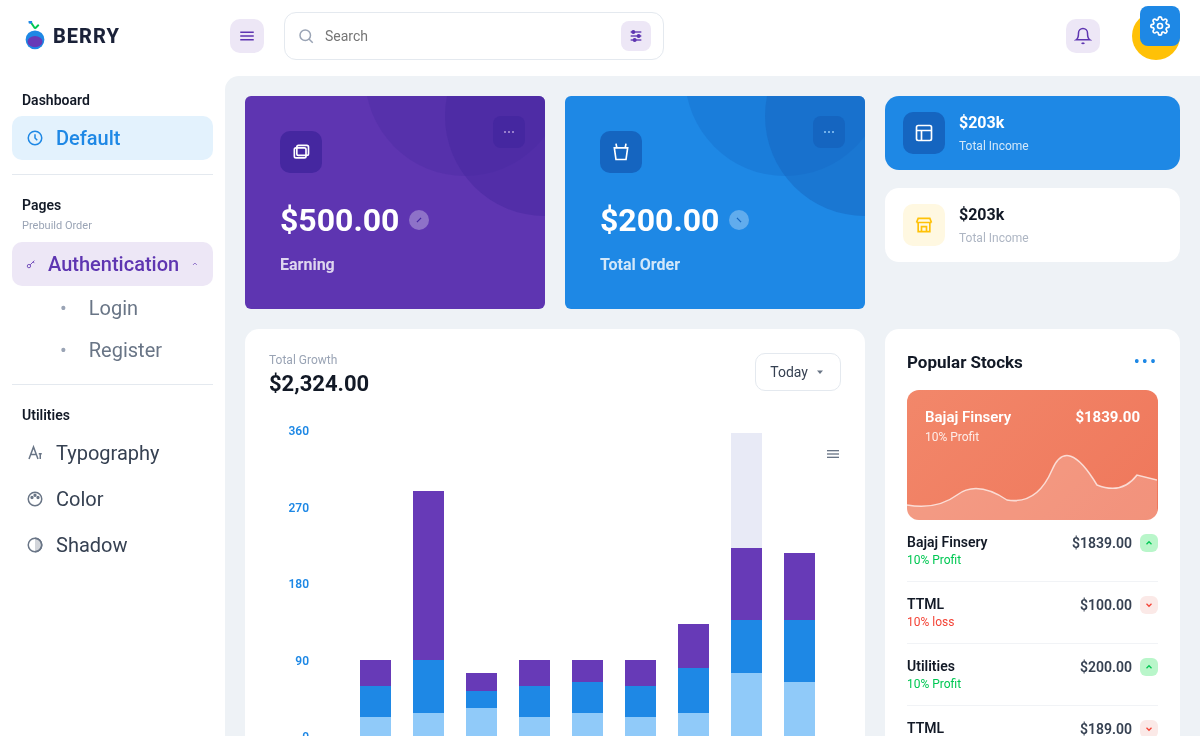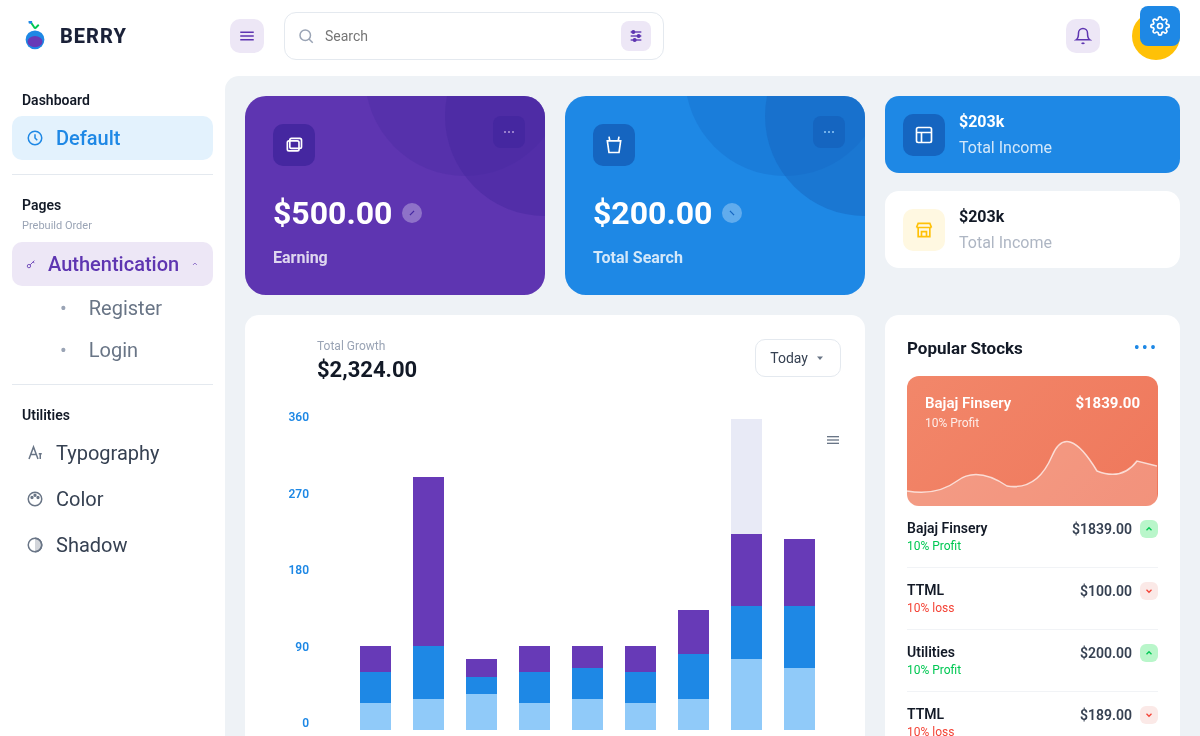--- a/index.html
+++ b/index.html
@@ -1,20 +1,20 @@
 <!DOCTYPE html>
 <html><head>
 <meta charset="utf-8">
 <style>
 * { box-sizing: border-box; margin: 0; padding: 0; font-family: -apple-system, BlinkMacSystemFont, 'Segoe UI', Roboto, sans-serif; }
 body { background: #fff; color: #364152; width: 1200px; height: 736px; overflow: hidden; position: relative; }
 
 
 .header { display: flex; align-items: center; padding: 12px 20px; gap: 20px; }
-.logo-wrap { display: flex; align-items: center; gap: 10px; width: 190px; }
+.logo-wrap { display: flex; align-items: center; gap: 3px; width: 190px; }
 .logo-img { width: 30px; height: 30px; }
 .logo-text { font-weight: 800; font-size: 20px; letter-spacing: 1px; color: #1a2138; }
 .menu-btn { width: 34px; height: 34px; border-radius: 10px; background: #ede7f6; display: flex; align-items: center; justify-content: center; cursor: pointer; }
 .search-box { flex: 0 0 380px; display: flex; align-items: center; border: 1px solid #e4e9ef; border-radius: 12px; padding: 8px 12px; gap: 10px; }
 .search-input { flex: 1; border: none; outline: none; font-size: 14px; color: #697586; background: transparent; }
 .search-filter { width: 30px; height: 30px; border-radius: 8px; background: #ede7f6; display: flex; align-items: center; justify-content: center; cursor: pointer; }
 .header-spacer { flex: 1; }
 .bell-btn { width: 34px; height: 34px; border-radius: 10px; background: #ede7f6; display: flex; align-items: center; justify-content: center; cursor: pointer; }
 .avatar-box { width: 48px; height: 48px; border-radius: 24px; background: #ffc107; margin-left: 12px; position: relative; display: flex; align-items: center; justify-content: center; }
 .gear-box { position: absolute; top: 6px; right: 20px; width: 40px; height: 40px; border-radius: 8px; background: #1e88e5; display: flex; align-items: center; justify-content: center; cursor: pointer; z-index: 99; }
@@ -31,21 +31,21 @@
 .side-chevron { margin-left: auto; }
 .side-sub { padding-left: 34px; }
 .side-sub .side-item { color: #697586; padding: 8px 14px; }
 .side-sub .side-item::before { content: "•"; margin-right: 10px; color: #9aa4b5; }
 .side-divider { height: 1px; background: #e4e9ef; margin: 14px 0; }
 
 .main { flex: 1; background: #eef2f6; border-radius: 14px 0 0 0; padding: 20px; margin-top: 4px; }
 
 
 .card-row { display: flex; gap: 20px; }
-.stat-card { flex: 1; border-radius: 21px; padding: 28px; color: #fff; position: relative; overflow: hidden; min-height: 175px; }
+.stat-card { flex: 1; border-radius: 6px; padding: 35px; color: #fff; position: relative; overflow: hidden; min-height: 175px; }
 .stat-card.purple { background: #5e35b1; }
 .stat-card.blue { background: #1e88e5; }
 .stat-circle { position: absolute; border-radius: 50%; opacity: 0.3; }
 .purple .stat-circle.c1 { width: 200px; height: 200px; background: #4527a0; top: -120px; right: -20px; }
 .purple .stat-circle.c2 { width: 200px; height: 200px; background: #4527a0; opacity: 0.5; top: -80px; right: -100px; }
 .blue .stat-circle.c1 { width: 200px; height: 200px; background: #1565c0; top: -120px; right: -20px; }
 .blue .stat-circle.c2 { width: 200px; height: 200px; background: #1565c0; opacity: 0.5; top: -80px; right: -100px; }
 .stat-icon { width: 42px; height: 42px; border-radius: 10px; display: flex; align-items: center; justify-content: center; position: relative; z-index: 2; }
 .purple .stat-icon { background: #4527a0; }
 .blue .stat-icon { background: #1565c0; }
@@ -57,26 +57,26 @@
 .stat-label { font-size: 16px; font-weight: 700; opacity: 0.8; margin-top: 16px; position: relative; z-index: 2; }
 
 .side-cards { width: 295px; display: flex; flex-direction: column; gap: 18px; }
 .income-card { border-radius: 14px; padding: 16px 18px; display: flex; align-items: center; gap: 14px; position: relative; overflow: hidden; }
 .income-card.dark { background: #1e88e5; color: #fff; }
 .income-card.light { background: #fff; }
 .income-icon { width: 42px; height: 42px; border-radius: 10px; display: flex; align-items: center; justify-content: center; }
 .income-card.dark .income-icon { background: #1565c0; }
 .income-card.light .income-icon { background: #fff8e1; }
 .income-val { font-weight: 700; font-size: 16px; }
-.income-lbl { font-size: 16px; opacity: 0.8; margin-top: 7px; }
+.income-lbl { font-size: 12px; opacity: 0.8; margin-top: 7px; }
 
 
 .lower-row { display: flex; gap: 20px; margin-top: 20px; }
 .chart-card { flex: 1; background: #fff; border-radius: 14px; padding: 24px; }
-.chart-header { display: flex; justify-content: space-between; align-items: flex-start; margin-left: 48px; }
+.chart-header { display: flex; justify-content: space-between; align-items: flex-start; }
 .chart-sub { font-size: 12px; color: #9aa4b5; }
 .chart-val { font-size: 22px; font-weight: 700; color: #121926; margin-top: 4px; }
 .chart-select { border: 1px solid #e4e9ef; border-radius: 10px; padding: 10px 14px; font-size: 14px; display: flex; align-items: center; gap: 6px; cursor: pointer; }
 .chart-menubtn { cursor: pointer; color: #9aa4b5; margin-top: 50px; float: right; }
 
 .chart-area { position: relative; margin-top: 28px; height: 320px; display: flex; gap: 31px; }
 .y-axis { width: 50px; display: flex; flex-direction: column; justify-content: space-between; align-items: flex-end; padding-right: 10px; font-size: 12px; font-weight: 600; color: #1e88e5; }
 .bars { flex: 1; display: flex; align-items: flex-end; gap: 22px; padding: 0 10px; }
 .bar-col { flex: 1; max-width: 44px; display: flex; flex-direction: column-reverse; }
 .seg { width: 100%; }
@@ -187,24 +187,24 @@
           <line x1="10" y1="14" x2="20" y2="4"></line>
           <line x1="17" y1="7" x2="20" y2="10"></line>
         </svg>
       <span>Authentication</span>
       <svg class="side-chevron" width="14" height="14" viewBox="0 0 24 24" fill="none" stroke="#5e35b1" stroke-width="2">
           <polyline points="18 15 12 9 6 15"></polyline>
         </svg>
     </div>
     <div class="side-sub">
       <div class="side-item">
+          <span>Login</span>
+        </div>
+      <div class="side-item">
           <span>Register</span>
-        </div>
-      <div class="side-item">
-          <span>Login</span>
         </div>
     </div>
     <div class="side-divider"></div>
 
     <div class="side-group-title">Utilities</div>
     <div class="side-item">
       <svg width="18" height="18" viewBox="0 0 24 24" fill="none" stroke="#697586" stroke-width="2">
           <path d="M4 20 L10 4 L16 20 M6.5 14 L13.5 14 M17 13 L21 13 M19 13 L19 20"></path>
         </svg>
       <span>Typography</span>
@@ -272,21 +272,21 @@
             </svg>
         </div>
         <div class="stat-value">
           <span>$200.00</span>
           <span class="stat-badge">
             <svg width="10" height="10" viewBox="0 0 24 24" fill="none" stroke="#1565c0" stroke-width="3">
                 <polyline points="7 7 17 17 M10 17 17 17 17 10"></polyline>
               </svg>
           </span>
         </div>
-        <div class="stat-label">Total Search</div>
+        <div class="stat-label">Total Order</div>
       </div>
 
       <div class="side-cards">
         <div class="income-card dark">
           <div class="income-icon">
             <svg width="20" height="20" viewBox="0 0 24 24" fill="none" stroke="#fff" stroke-width="2">
                 <rect x="3" y="3" width="18" height="18" rx="2"></rect>
                 <line x1="3" y1="9" x2="21" y2="9"></line>
                 <line x1="9" y1="9" x2="9" y2="21"></line>
               </svg>

